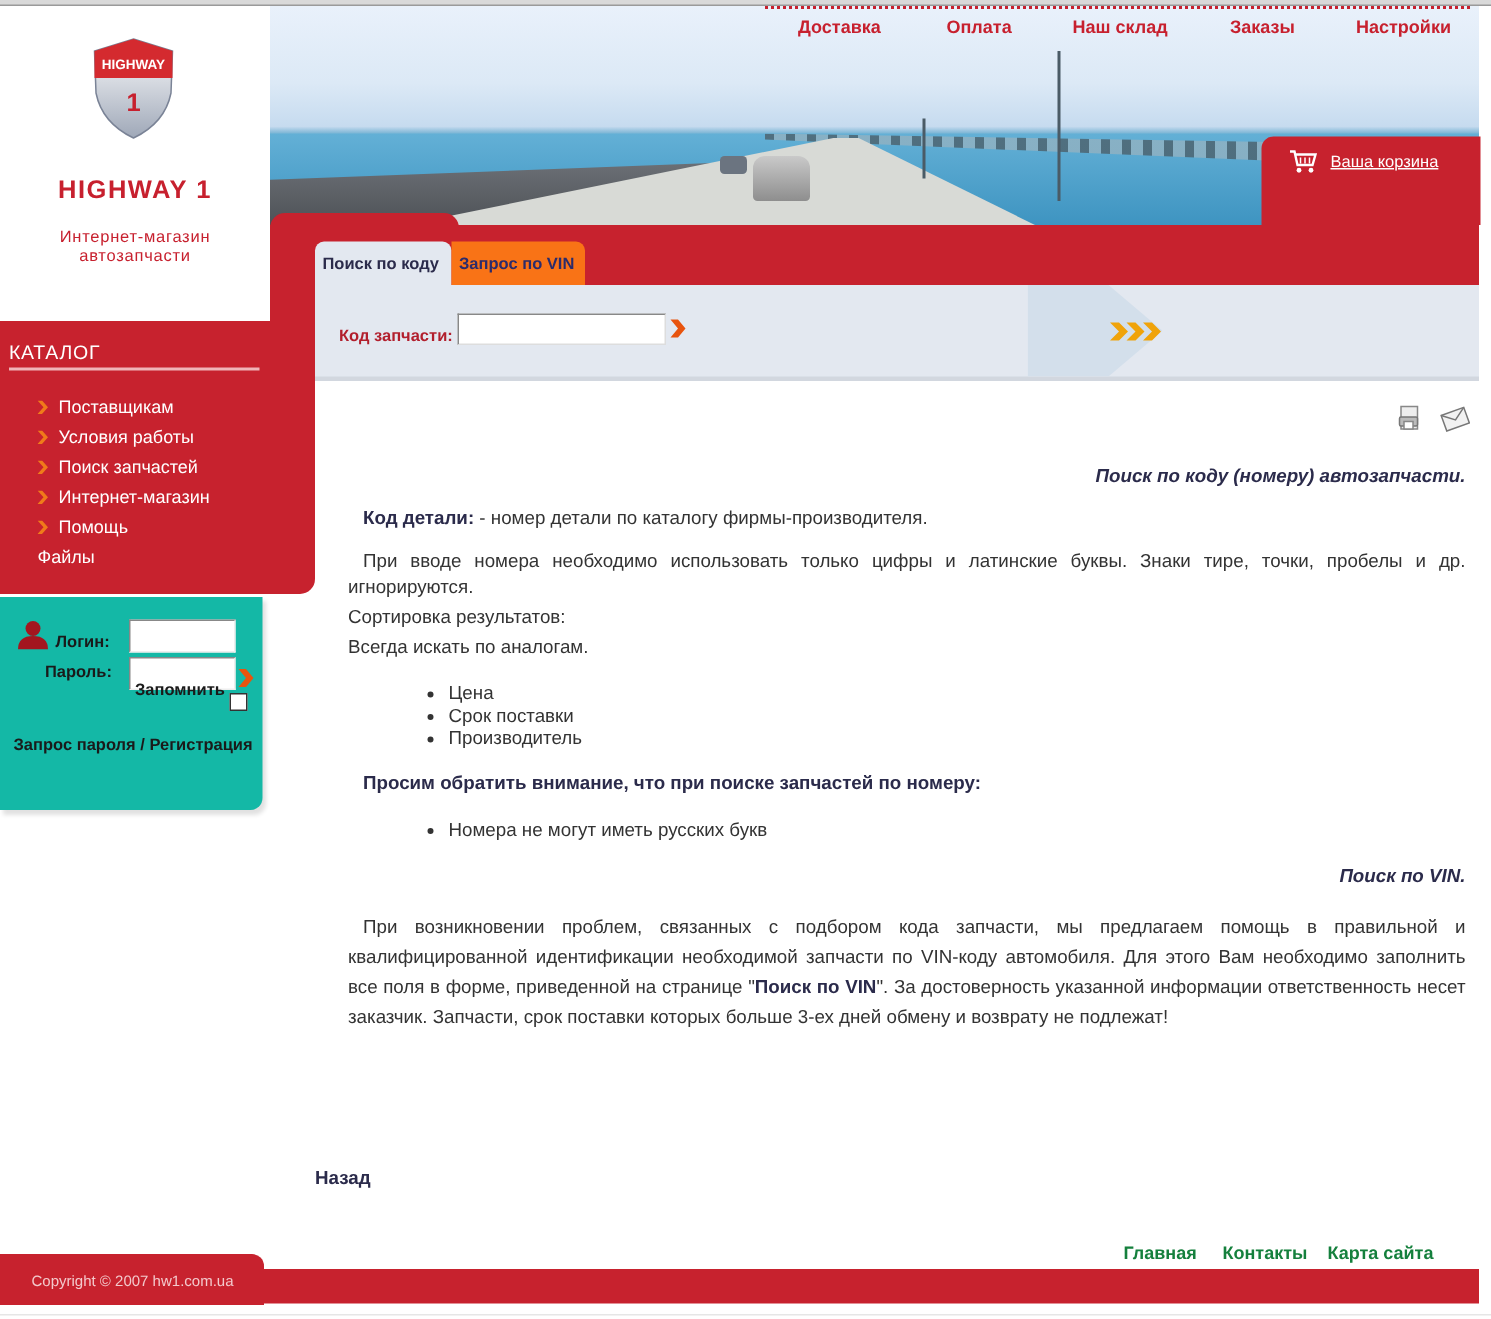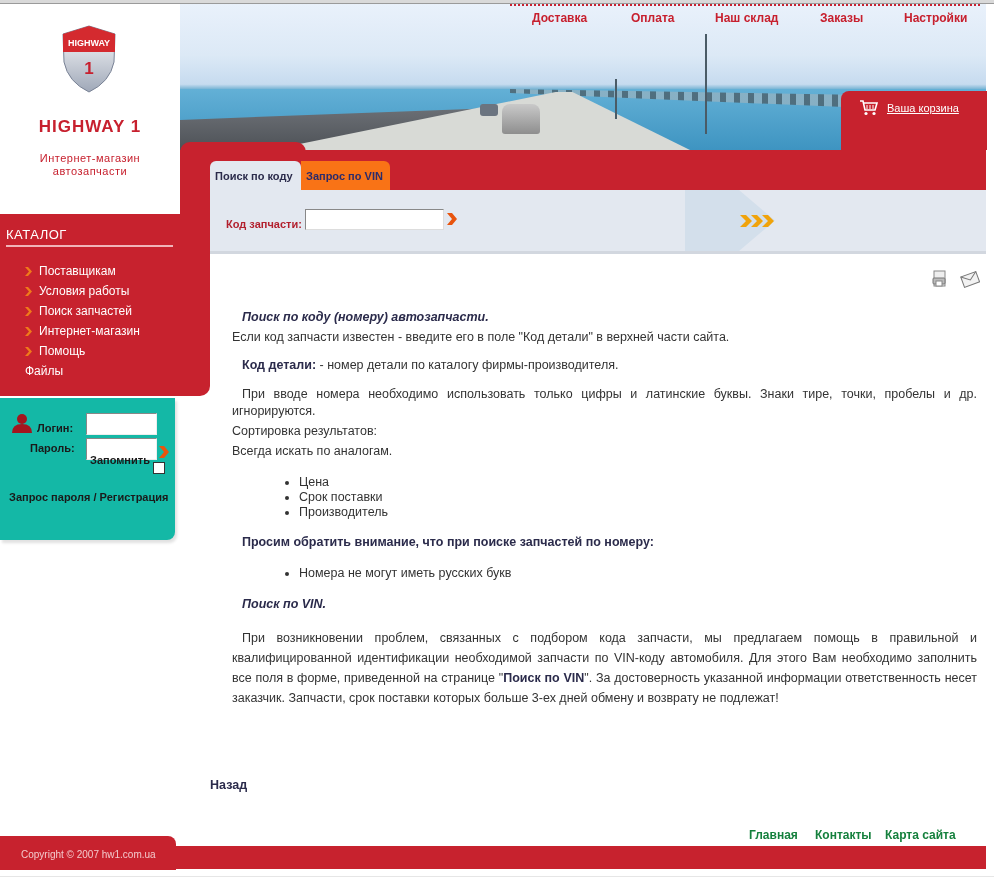--- a/index.html
+++ b/index.html
@@ -66,21 +66,21 @@
   .login-label { position: absolute; font-size: 11px; font-weight: bold; color: #1a1a1a; }
   .login-input { position: absolute; left: 86px; width: 71px; height: 22px; border: 1px solid #888; border-right-color: #eee; border-bottom-color: #eee; background: #fff; }
   .login-go { position: absolute; left: 158px; top: 47px; width: 12px; height: 14px; }
   .remember-label { position: absolute; left: 90px; top: 56px; font-size: 11px; font-weight: bold; color: #1a1a1a; }
   .remember-box { position: absolute; left: 153px; top: 64px; width: 12px; height: 12px; background: #fff; border: 1px solid #333; }
   .reg-link { position: absolute; left: 9px; top: 93px; font-size: 11px; font-weight: bold; color: #1a1a1a; text-decoration: none; white-space: nowrap; }
 
   
   .content { position: absolute; left: 232px; top: 300px; width: 745px; font-size: 12.5px; color: #333; line-height: 17px; }
   .tools { position: absolute; left: 931px; top: 270px; width: 50px; height: 20px; }
-  .p-heading { font-weight: bold; font-style: italic; color: #2b2b4b; padding-left: 10px; }
+  .p-heading { font-weight: bold; font-style: italic; color: #2b2b4b; padding-left: 10px; text-align: right; }
   .c-text { color: #333; }
   .c-bold { font-weight: bold; color: #2b2b4b; }
   .justify { text-align: justify; }
   ul.c-list { list-style: disc; padding-left: 67px; line-height: 15px; }
 
   .back-link { position: absolute; left: 210px; top: 778px; font-size: 12.5px; font-weight: bold; color: #2b2b4b; text-decoration: none; }
 
   
   .footer-links { position: absolute; top: 828px; font-size: 12px; font-weight: bold; color: #15803d; text-decoration: none; }
   .footer-band { position: absolute; left: 0; top: 846px; width: 986px; height: 23px; background: #c7222e; }
@@ -230,21 +230,20 @@
   <svg style="position:absolute;left:29px;top:0;width:20px;height:18px;" viewBox="0 0 20 18">
     <g transform="rotate(-20 10 9)">
       <rect x="2" y="4" width="16" height="11" fill="#f2f2f2" stroke="#777"></rect>
       <path d="M2 4 L10 10 L18 4" fill="none" stroke="#777"></path>
     </g>
   </svg>
 </div>
 
 <div class="content">
   <div class="p-heading" style="margin-top:9px;">Поиск по коду (номеру) автозапчасти.</div>
-  <div class="c-text" style="margin-top:3px;">Если код запчасти известен - введите его в поле "Код детали" в верхней части сайта.</div>
   <div style="margin-top:11px;padding-left:10px;">
     <span class="c-bold">Код детали:</span><span class="c-text"> - номер детали по каталогу фирмы-производителя.</span>
   </div>
   <div class="c-text justify" style="margin-top:12px;text-indent:10px;">При вводе номера необходимо использовать только цифры и латинские буквы. Знаки тире, точки, пробелы и др. игнорируются.</div>
   <div class="c-text" style="margin-top:3px;">Сортировка результатов:</div>
   <div class="c-text" style="margin-top:3px;">Всегда искать по аналогам.</div>
   <ul class="c-list" style="margin-top:15px;">
     <li>Цена</li>
     <li>Срок поставки</li>
     <li>Производитель</li>

